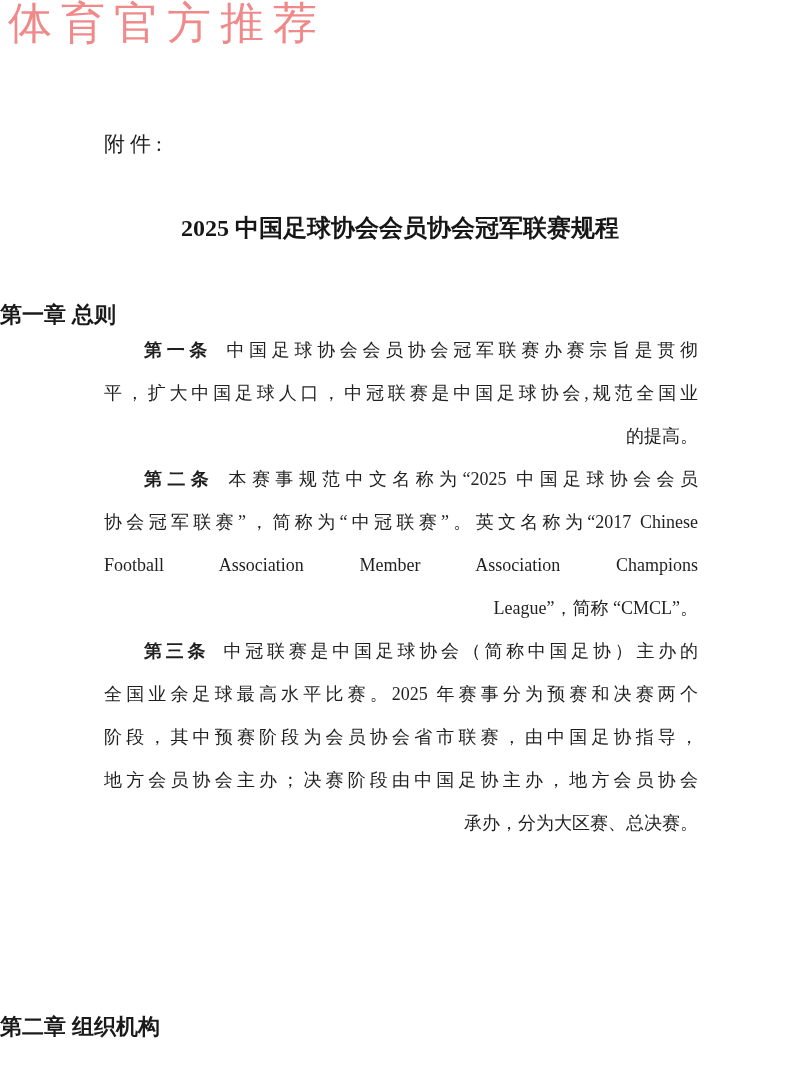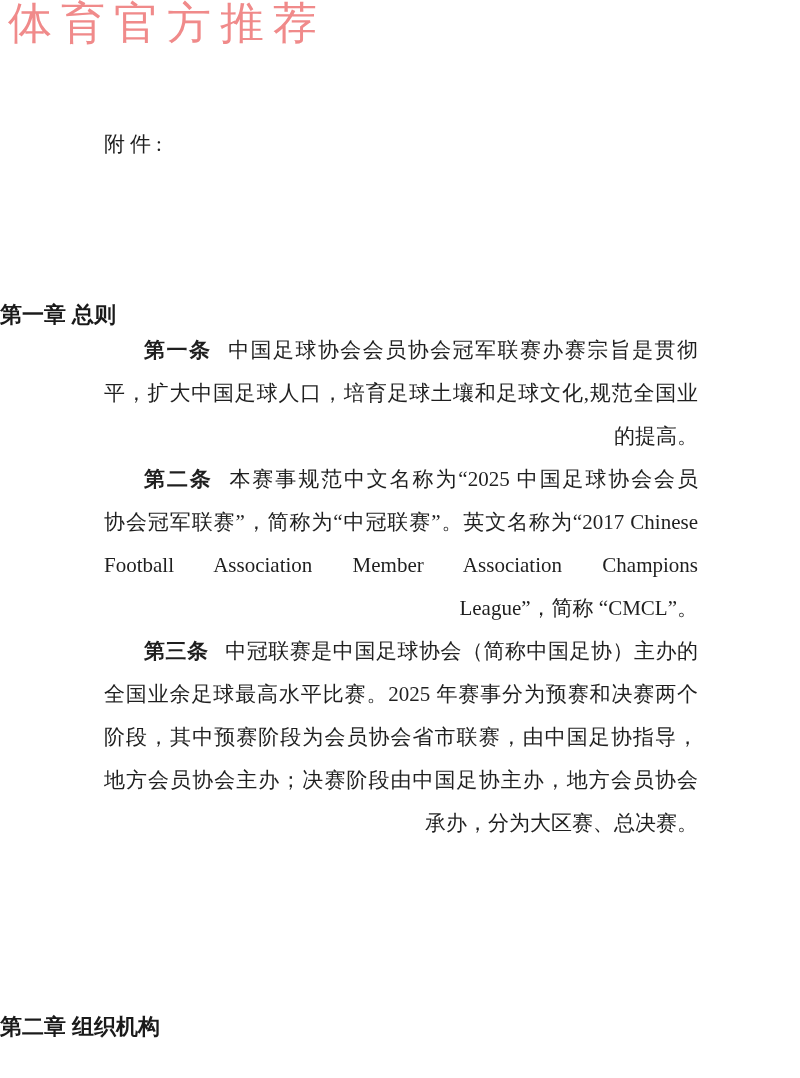--- a/index.html
+++ b/index.html
@@ -63,21 +63,21 @@
   .chapter-2 { top: 1012px; }
   .body-block {
     position: absolute;
     top: 329px;
     left: 104px;
     width: 594px;
   }
   .line {
     height: 43px;
     line-height: 43px;
-    font-size: 21px;
+    font-size: 18px;
     white-space: nowrap;
     color: #1f1f1f;
   }
   .line.j {
     white-space: normal;
     text-align: justify;
     text-align-last: justify;
   }
   .line.l { text-align: right; }
   .line.ind { text-indent: 40px; }
@@ -88,27 +88,28 @@
 </style>
 </head>
 <body>
 
 <div class="page">
 
   <div class="watermark" style="color: rgb(240, 138, 138);">体育官方推荐</div>
 
   <div class="attachment">附件:</div>
 
+  <div class="doc-title">2025 中国足球协会会员协会冠军联赛规程</div>
 
   <div class="chapter-heading chapter-1">第一章 总则</div>
 
   <div class="body-block">
 
     <div class="line j ind"><span class="lead">第一条</span><span>中国足球协会会员协会冠军联赛办赛宗旨是贯彻</span></div>
-    <div class="line j">平，扩大中国足球人口，培育足球土壤和足球文化,规范全国业</div>
+    <div class="line j">平，扩大中国足球人口，中冠联赛是中国足球协会,规范全国业</div>
     <div class="line l">的提高。</div>
 
     <div class="line j ind"><span class="lead">第二条</span><span>本赛事规范中文名称为“2025 中国足球协会会员</span></div>
     <div class="line j">协会冠军联赛”，简称为“中冠联赛”。英文名称为“2017 Chinese</div>
     <div class="line j">Football Association Member Association Champions</div>
     <div class="line l">League”，简称 “CMCL”。</div>
 
     <div class="line j ind"><span class="lead">第三条</span><span>中冠联赛是中国足球协会（简称中国足协）主办的</span></div>
     <div class="line j">全国业余足球最高水平比赛。2025 年赛事分为预赛和决赛两个</div>
     <div class="line j">阶段，其中预赛阶段为会员协会省市联赛，由中国足协指导，</div>

